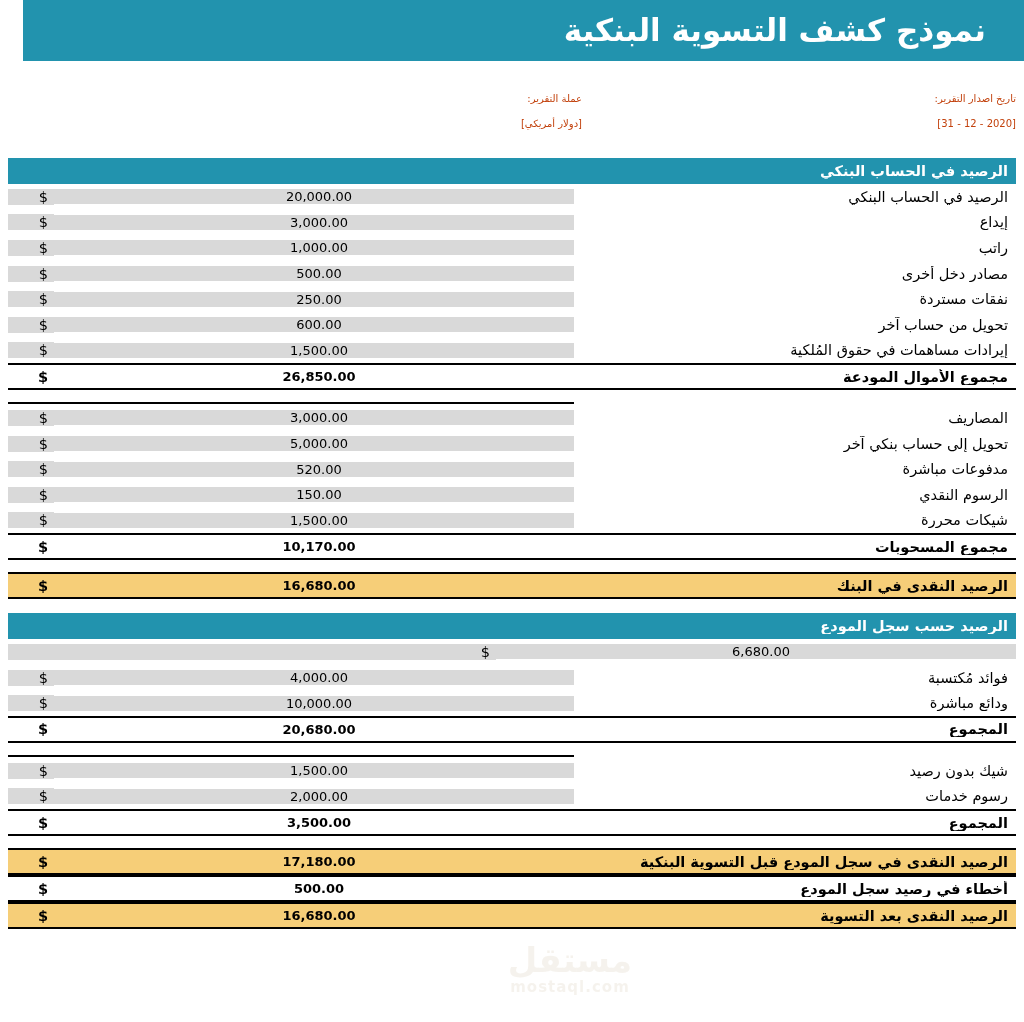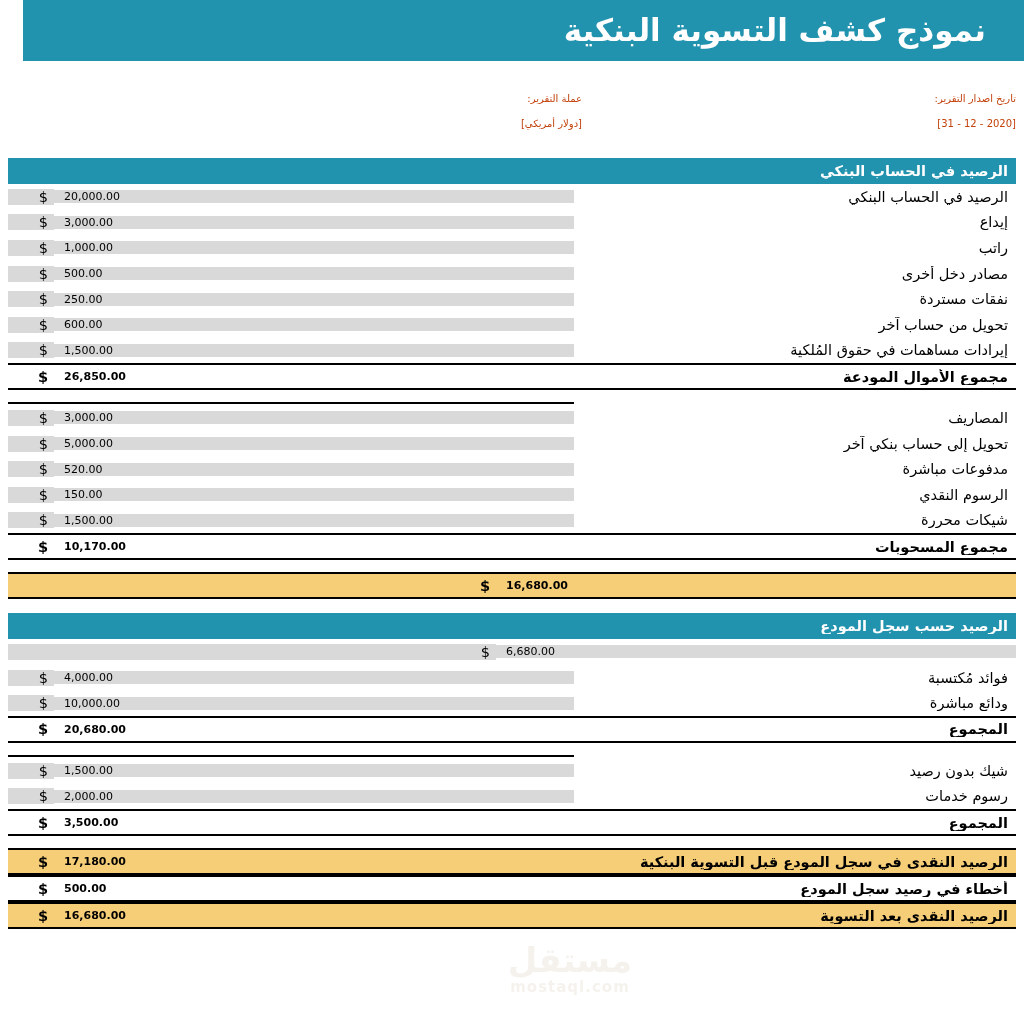--- a/index.html
+++ b/index.html
@@ -87,23 +87,23 @@
     box-sizing: border-box;
     text-align: right;
     font-size: 14.5px;
     white-space: nowrap;
     overflow: hidden;
   }
   .c-value {
     flex: 0 0 520px;
     padding: 0 0 0 10px;
     box-sizing: border-box;
-    text-align: left;
+    text-align: center;
     direction: ltr;
-    font-size: 11px;
+    font-size: 13px;
     font-weight: bold;
     white-space: nowrap;
   }
   .c-cur {
     flex: 1 1 auto;
     padding: 0 6px 0 0;
     box-sizing: border-box;
     text-align: right;
     direction: ltr;
     font-size: 14.5px;
@@ -306,20 +306,21 @@
   <div class="row total">
     <div class="c-label">مجموع المسحوبات</div>
     <div class="c-value">10,170.00</div>
     <div class="c-cur">$</div>
   </div>
   <div class="double-rule"></div>
 
   <div class="gap-sm"></div>
 
   <div class="row highlight">
+    <div class="c-label">الرصيد النقدي في البنك</div>
     <div class="c-value">16,680.00</div>
     <div class="c-cur">$</div>
   </div>
 
   <div class="gap-md"></div>
 
   <div class="row section">
     <div class="c-label">الرصيد حسب سجل المودع</div>
     <div class="c-value"></div>
     <div class="c-cur"></div>

